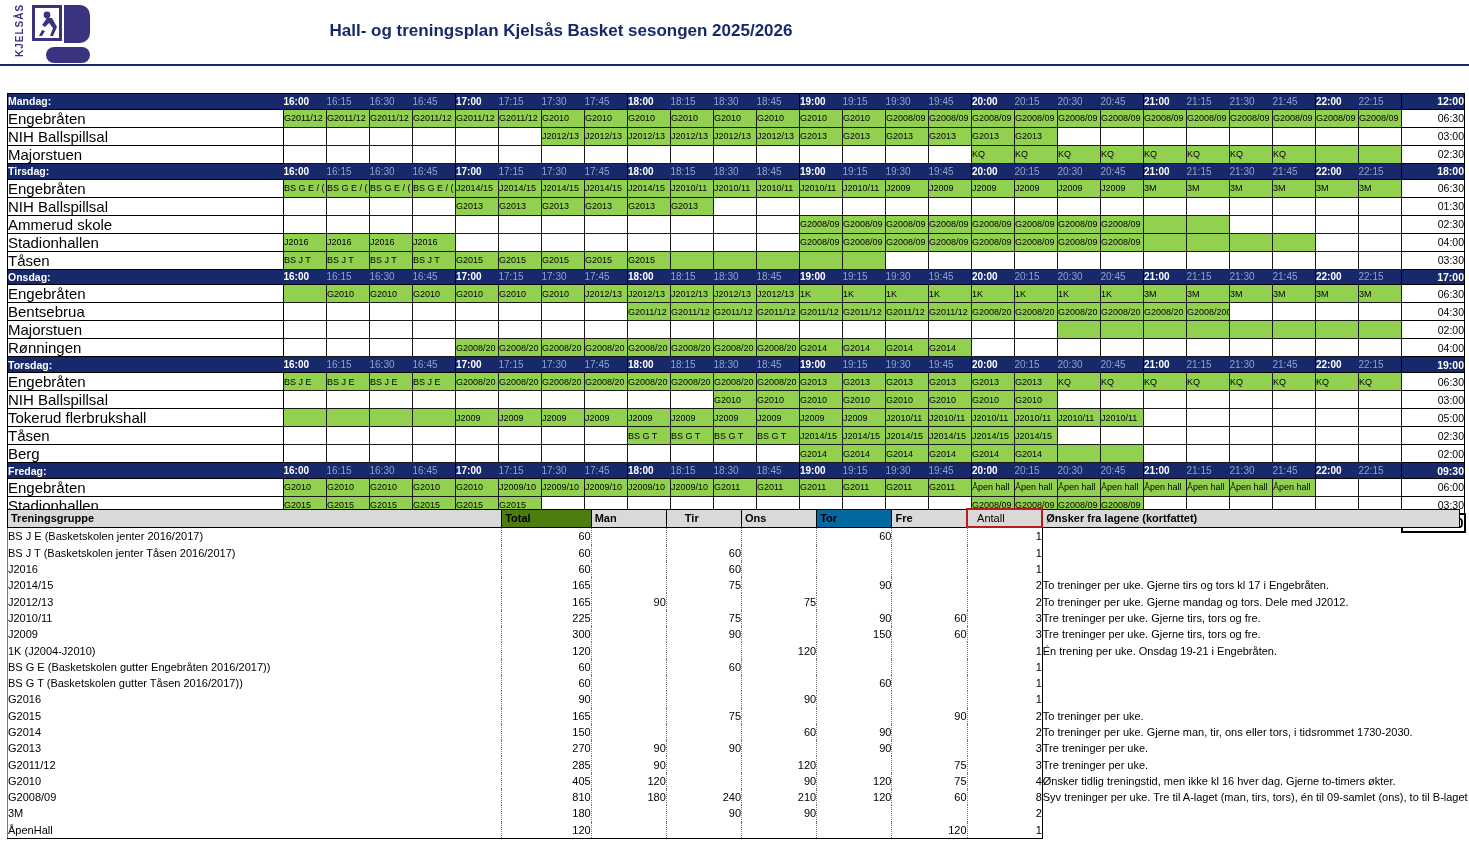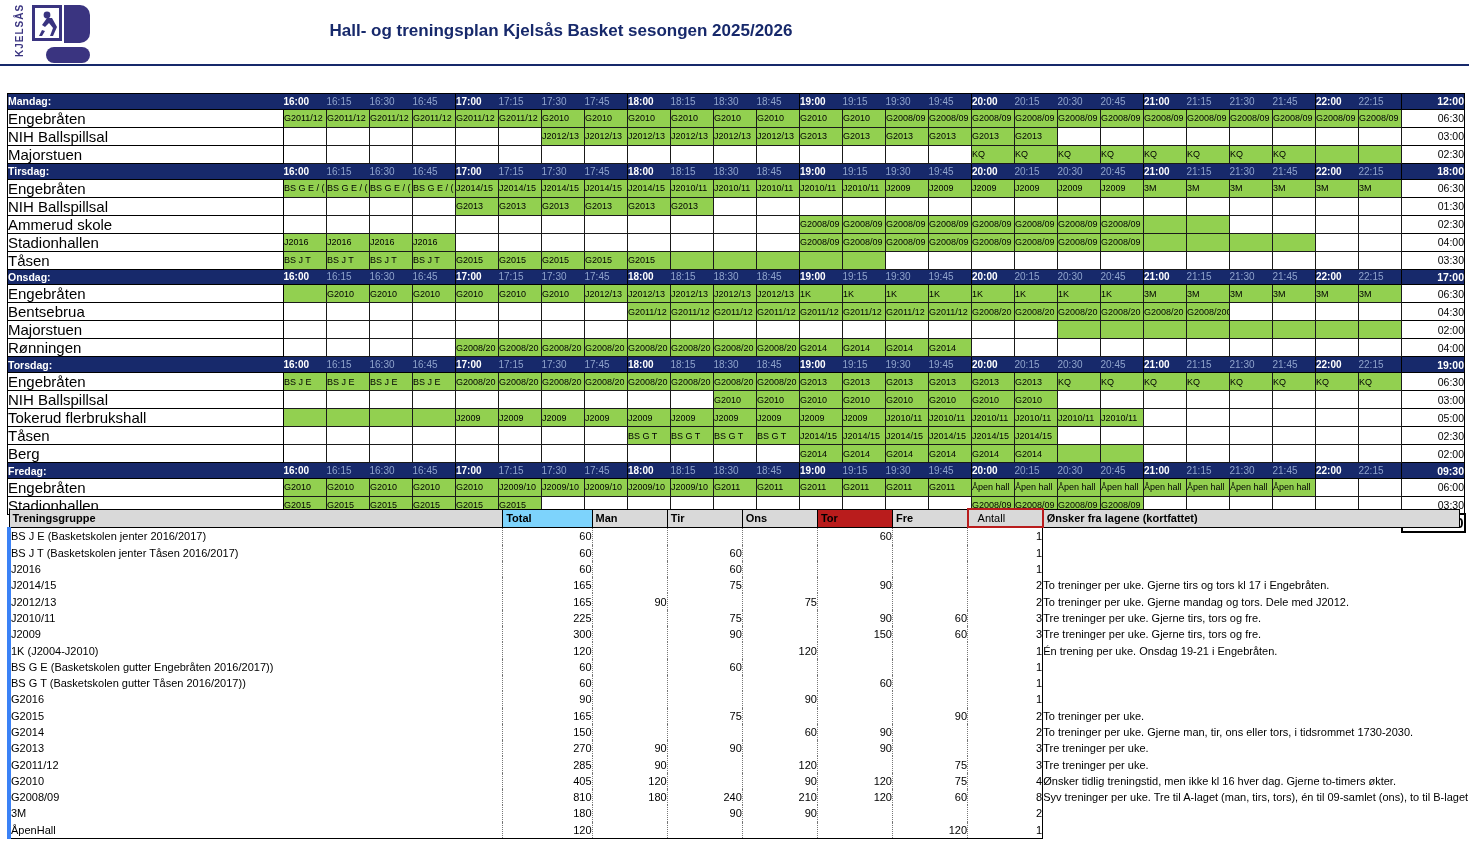--- a/index.html
+++ b/index.html
@@ -27,21 +27,21 @@
   td.venue-name{font-size:15px;padding-left:14px;border:1px solid #000;background:#fff;}
   td.slot{font-size:9px;padding-left:2px;border:1px solid #1a1a1a;background:#fff;}
   td.slot.green{background:#92D050;}
   td.row-total{font-size:10.5px;text-align:right;padding-right:3px;border:1px solid #000;background:#fff;}
   tr.grandrow td{border:none;background:#fff;height:16px;}
   td.grand-total{border:2px solid #000 !important;font-size:14px;font-weight:bold;text-align:right;padding-right:3px;}
 
   
   table.groups{position:absolute;top:508px;left:7px;border-collapse:collapse;table-layout:fixed;width:1453px;}
   table.groups td,table.groups th{padding:0;height:16.3px;vertical-align:middle;font-size:11px;overflow:visible;white-space:nowrap;}
-  td.gname{padding-left:3px;border-left:4px solid #3b82f6;}
+  td.gname{padding-left:3px;border-left:1px solid #3b82f6;}
   td.gnum{text-align:right;padding-right:5px;border-left:1px dotted #777;}
   td.gnum.last{border-right:1px solid #000;}
   td.gnotes{padding-left:4px;}
   table.groups tr.glast td.gb{border-bottom:1px solid #000;}
 </style>
 </head>
 <body>
 
 <div class="logo-wrap">
   <span class="logo-vtext">KJELSÅS</span>
@@ -852,25 +852,25 @@
       <col style="width:42px">
       <col style="width:42px">
       <col style="width:42px">
       <col style="width:42px">
       <col style="width:42px">
       <col style="width:233px">
     </colgroup>
     <tbody>
       <tr class="ghead">
         <td style="background:#D9D9D9;font-weight:bold;border:1px solid #000;padding-left:3px;">Treningsgruppe</td>
-        <td style="background:#7dd3fc;font-weight:bold;border:1px solid #000;padding-left:3px;">Total</td>
+        <td style="background:#4d7c0f;font-weight:bold;border:1px solid #000;padding-left:3px;">Total</td>
         <td style="background:#D9D9D9;font-weight:bold;border:1px solid #000;padding-left:3px;">Man</td>
-        <td style="background:#D9D9D9;font-weight:bold;border:1px solid #000;padding-left:3px;">Tir</td>
+        <td style="background:#D9D9D9;font-weight:bold;border:1px solid #000;padding-left:18px;">Tir</td>
         <td style="background:#D9D9D9;font-weight:bold;border:1px solid #000;padding-left:3px;">Ons</td>
-        <td style="background:#b91c1c;font-weight:bold;border:1px solid #000;padding-left:3px;">Tor</td>
+        <td style="background:#0369a1;font-weight:bold;border:1px solid #000;padding-left:3px;">Tor</td>
         <td style="background:#D9D9D9;font-weight:bold;border:1px solid #000;padding-left:3px;">Fre</td>
         <td style="background:#D9D9D9;font-weight:normal;border:2px solid #b91c1c;padding-left:9px;">Antall</td>
         <td style="background:#D9D9D9;font-weight:bold;border:1px solid #000;padding-left:3px;margin-left:44px;">Ønsker fra lagene (kortfattet)</td>
       </tr>
       <tr class="grow">
         <td class="gname gb">BS J E (Basketskolen jenter 2016/2017)</td>
         <td class="gnum gb">60</td>
         <td class="gnum gb"></td>
         <td class="gnum gb"></td>
         <td class="gnum gb"></td>

